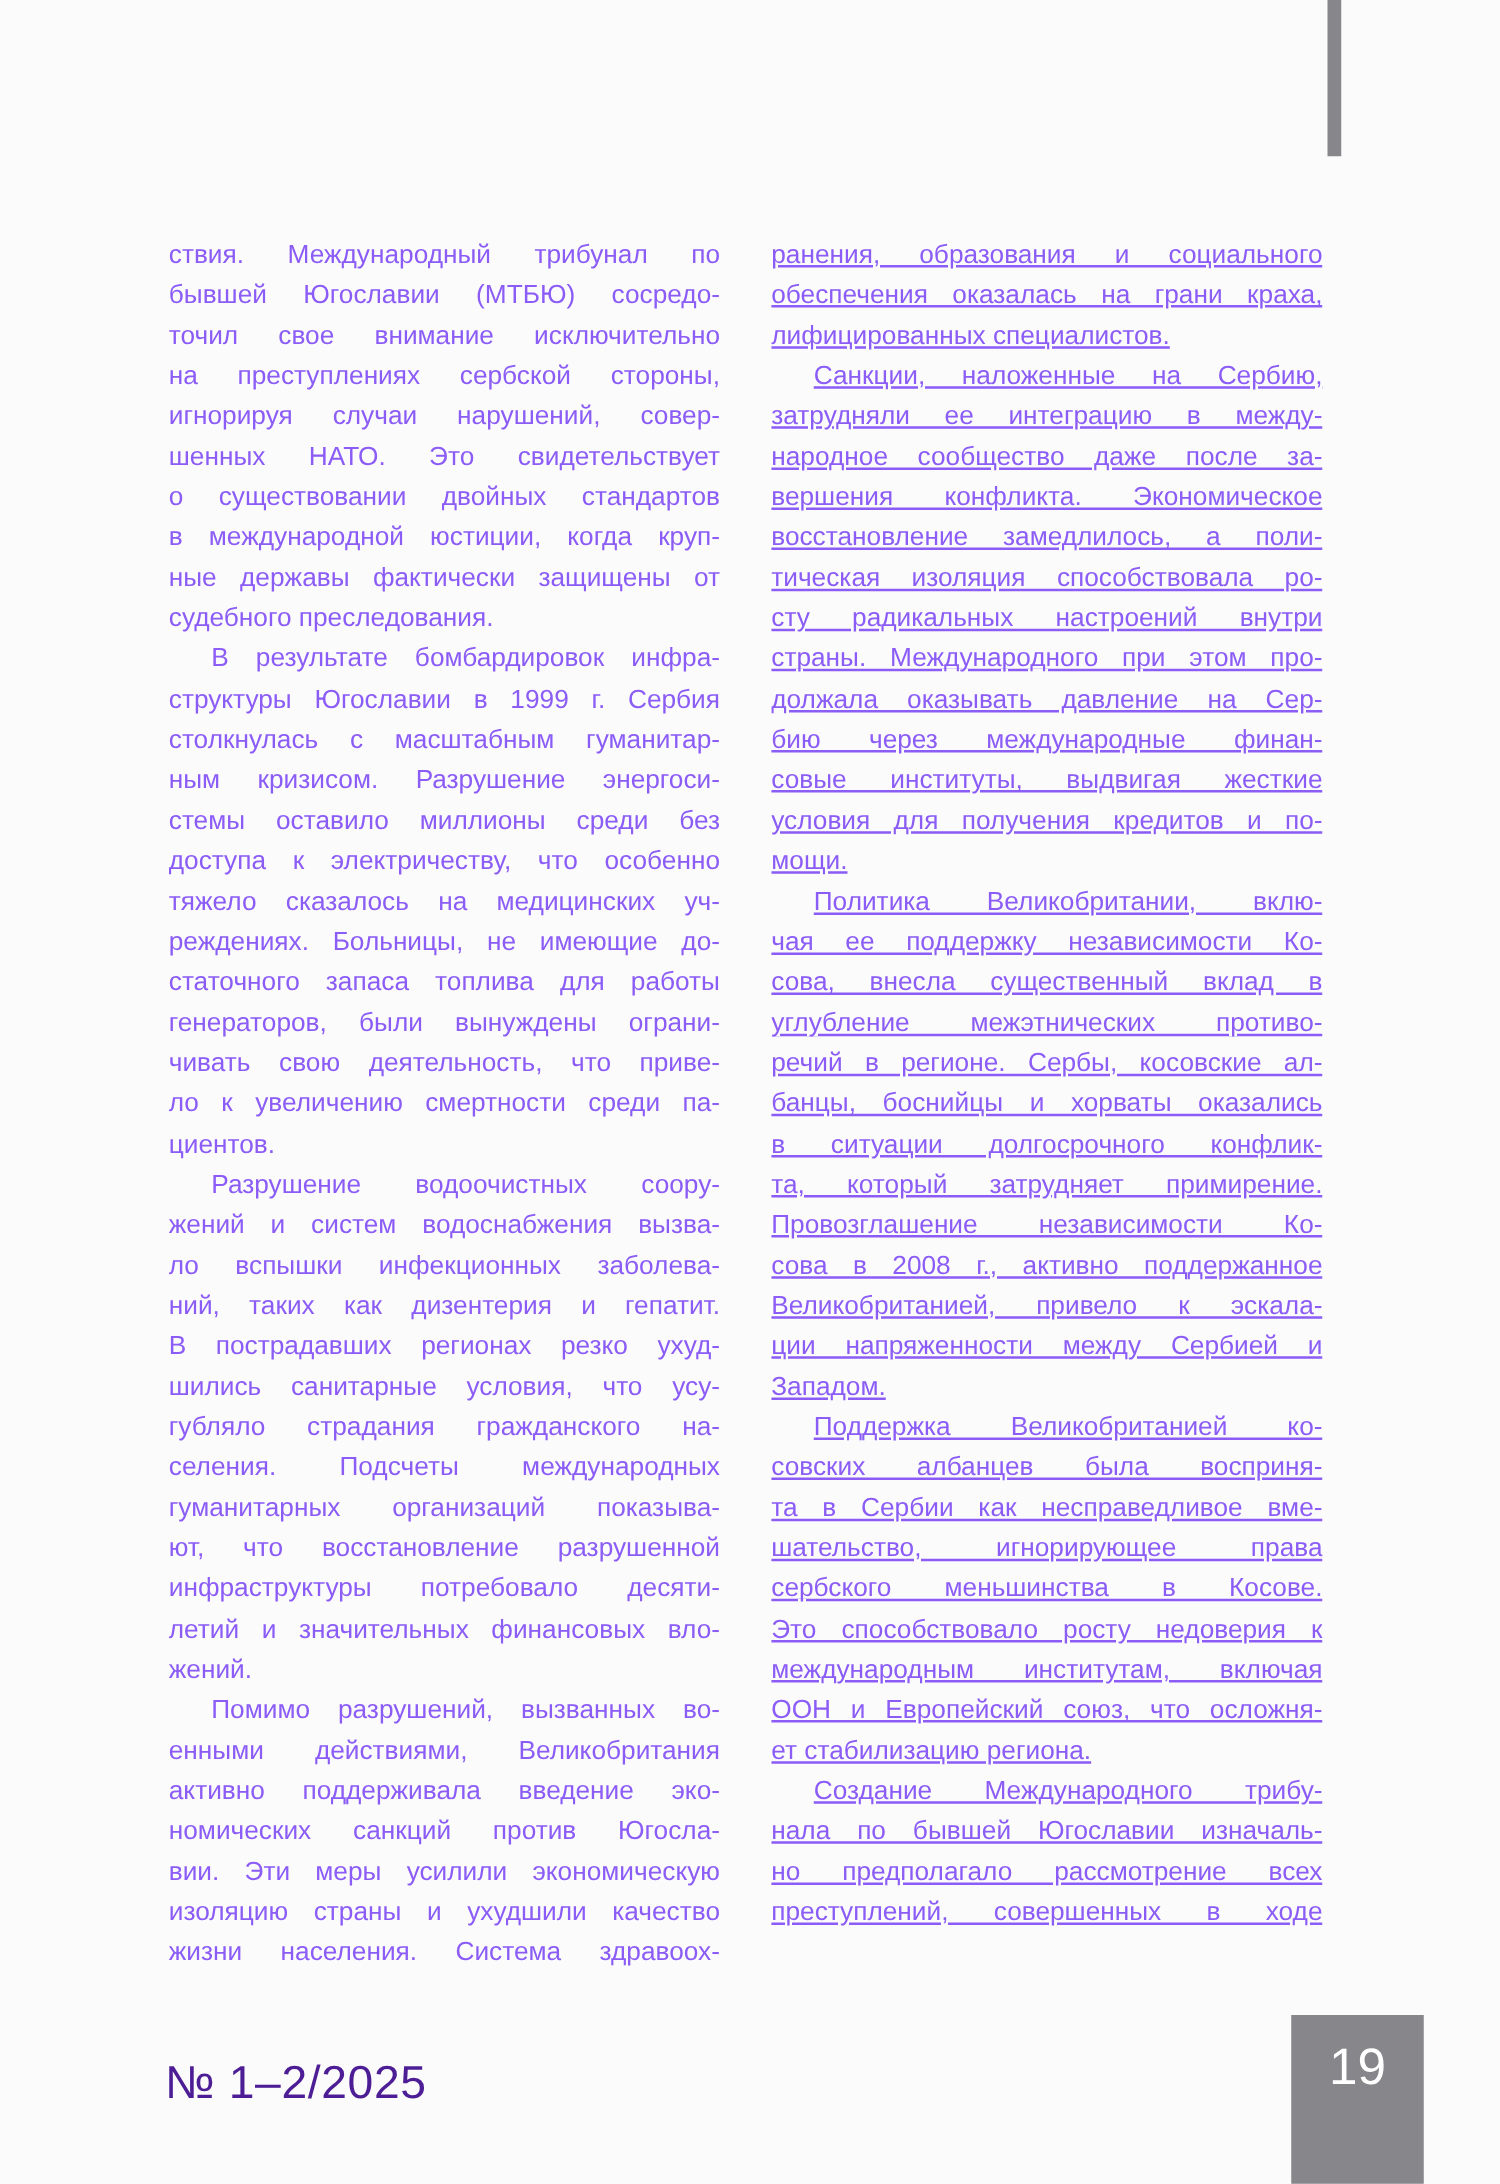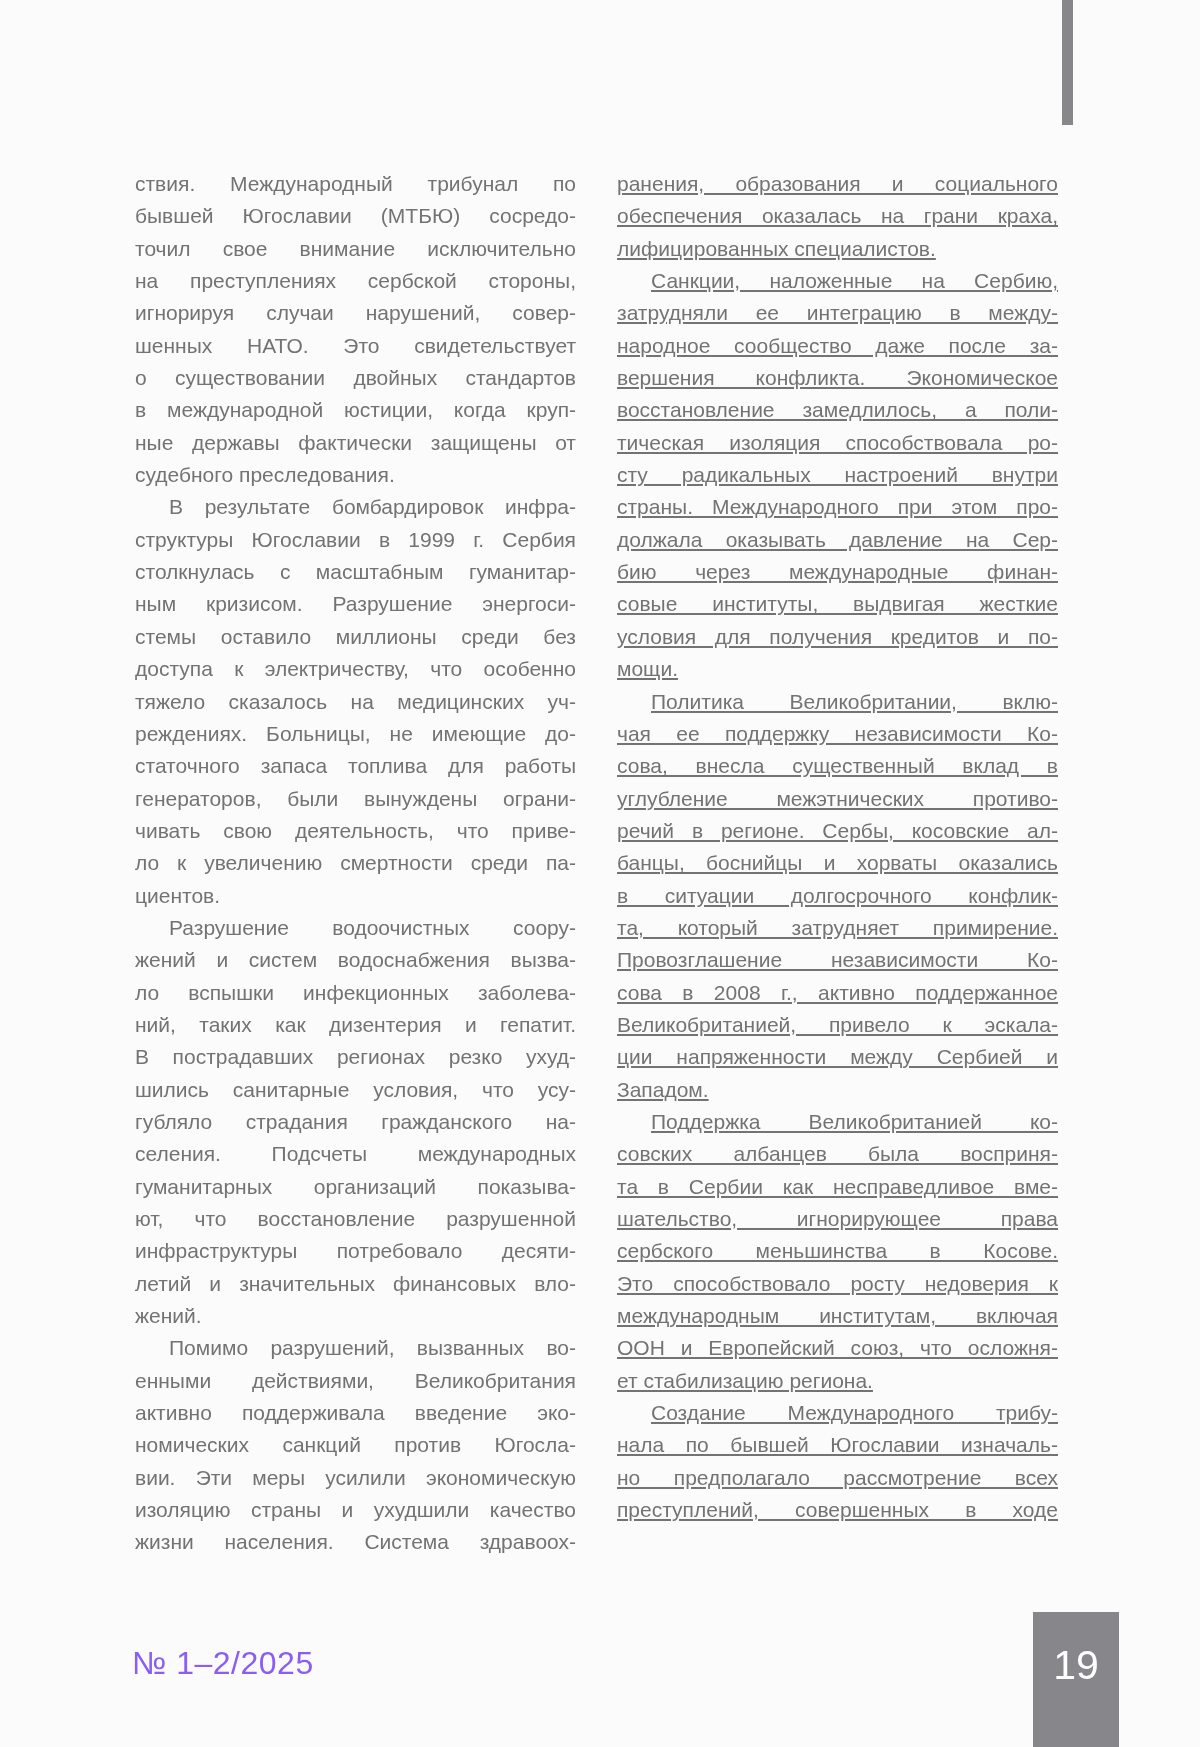--- a/index.html
+++ b/index.html
@@ -8,47 +8,47 @@
     background:#fbfbfb;
     font-family:"Liberation Sans","DejaVu Sans",sans-serif;
     position:relative;
     overflow:hidden;
   }
   .accent-bar {
     position:absolute; left:1062px; top:0; width:11px; height:125px;
     background:#86868b;
   }
   .col {
-    position:absolute; top:168px; width:441px;
+    position:absolute; top:188px; width:441px;
     font-size:21px; line-height:32.35px;
-    color:#737373;
+    color:#8b5cf6;
   }
   .col-left  { left:135px; }
   .col-right { left:617px;text-decoration:underline; }
   .line {
     text-align:justify;
     text-align-last:justify;
     height:32.35px;
     overflow:hidden;
     box-sizing:border-box;
   }
   .line.indent   { padding-left:34px; }
   .line.para-end { text-align-last:left; }
   .footer-issue {
     position:absolute; left:132px; top:1645px;
-    font-size:32px; color:#8b5cf6; letter-spacing:.5px;
+    font-size:37px; color:#4c1d95; letter-spacing:.5px;
   }
   .page-badge {
     position:absolute; left:1033px; top:1612px;
-    width:86px; height:135px;
+    width:106px; height:135px;
     background:#86868b;
     color:#ffffff;
     font-size:41px;
     text-align:center;
-    padding-top:30px;
+    padding-top:18px;
     box-sizing:border-box;
   }
 </style>
 </head>
 <body>
 
 <div class="accent-bar"></div>
 
 <div class="col col-left">
     <div class="line">ствия. Международный трибунал по</div>

